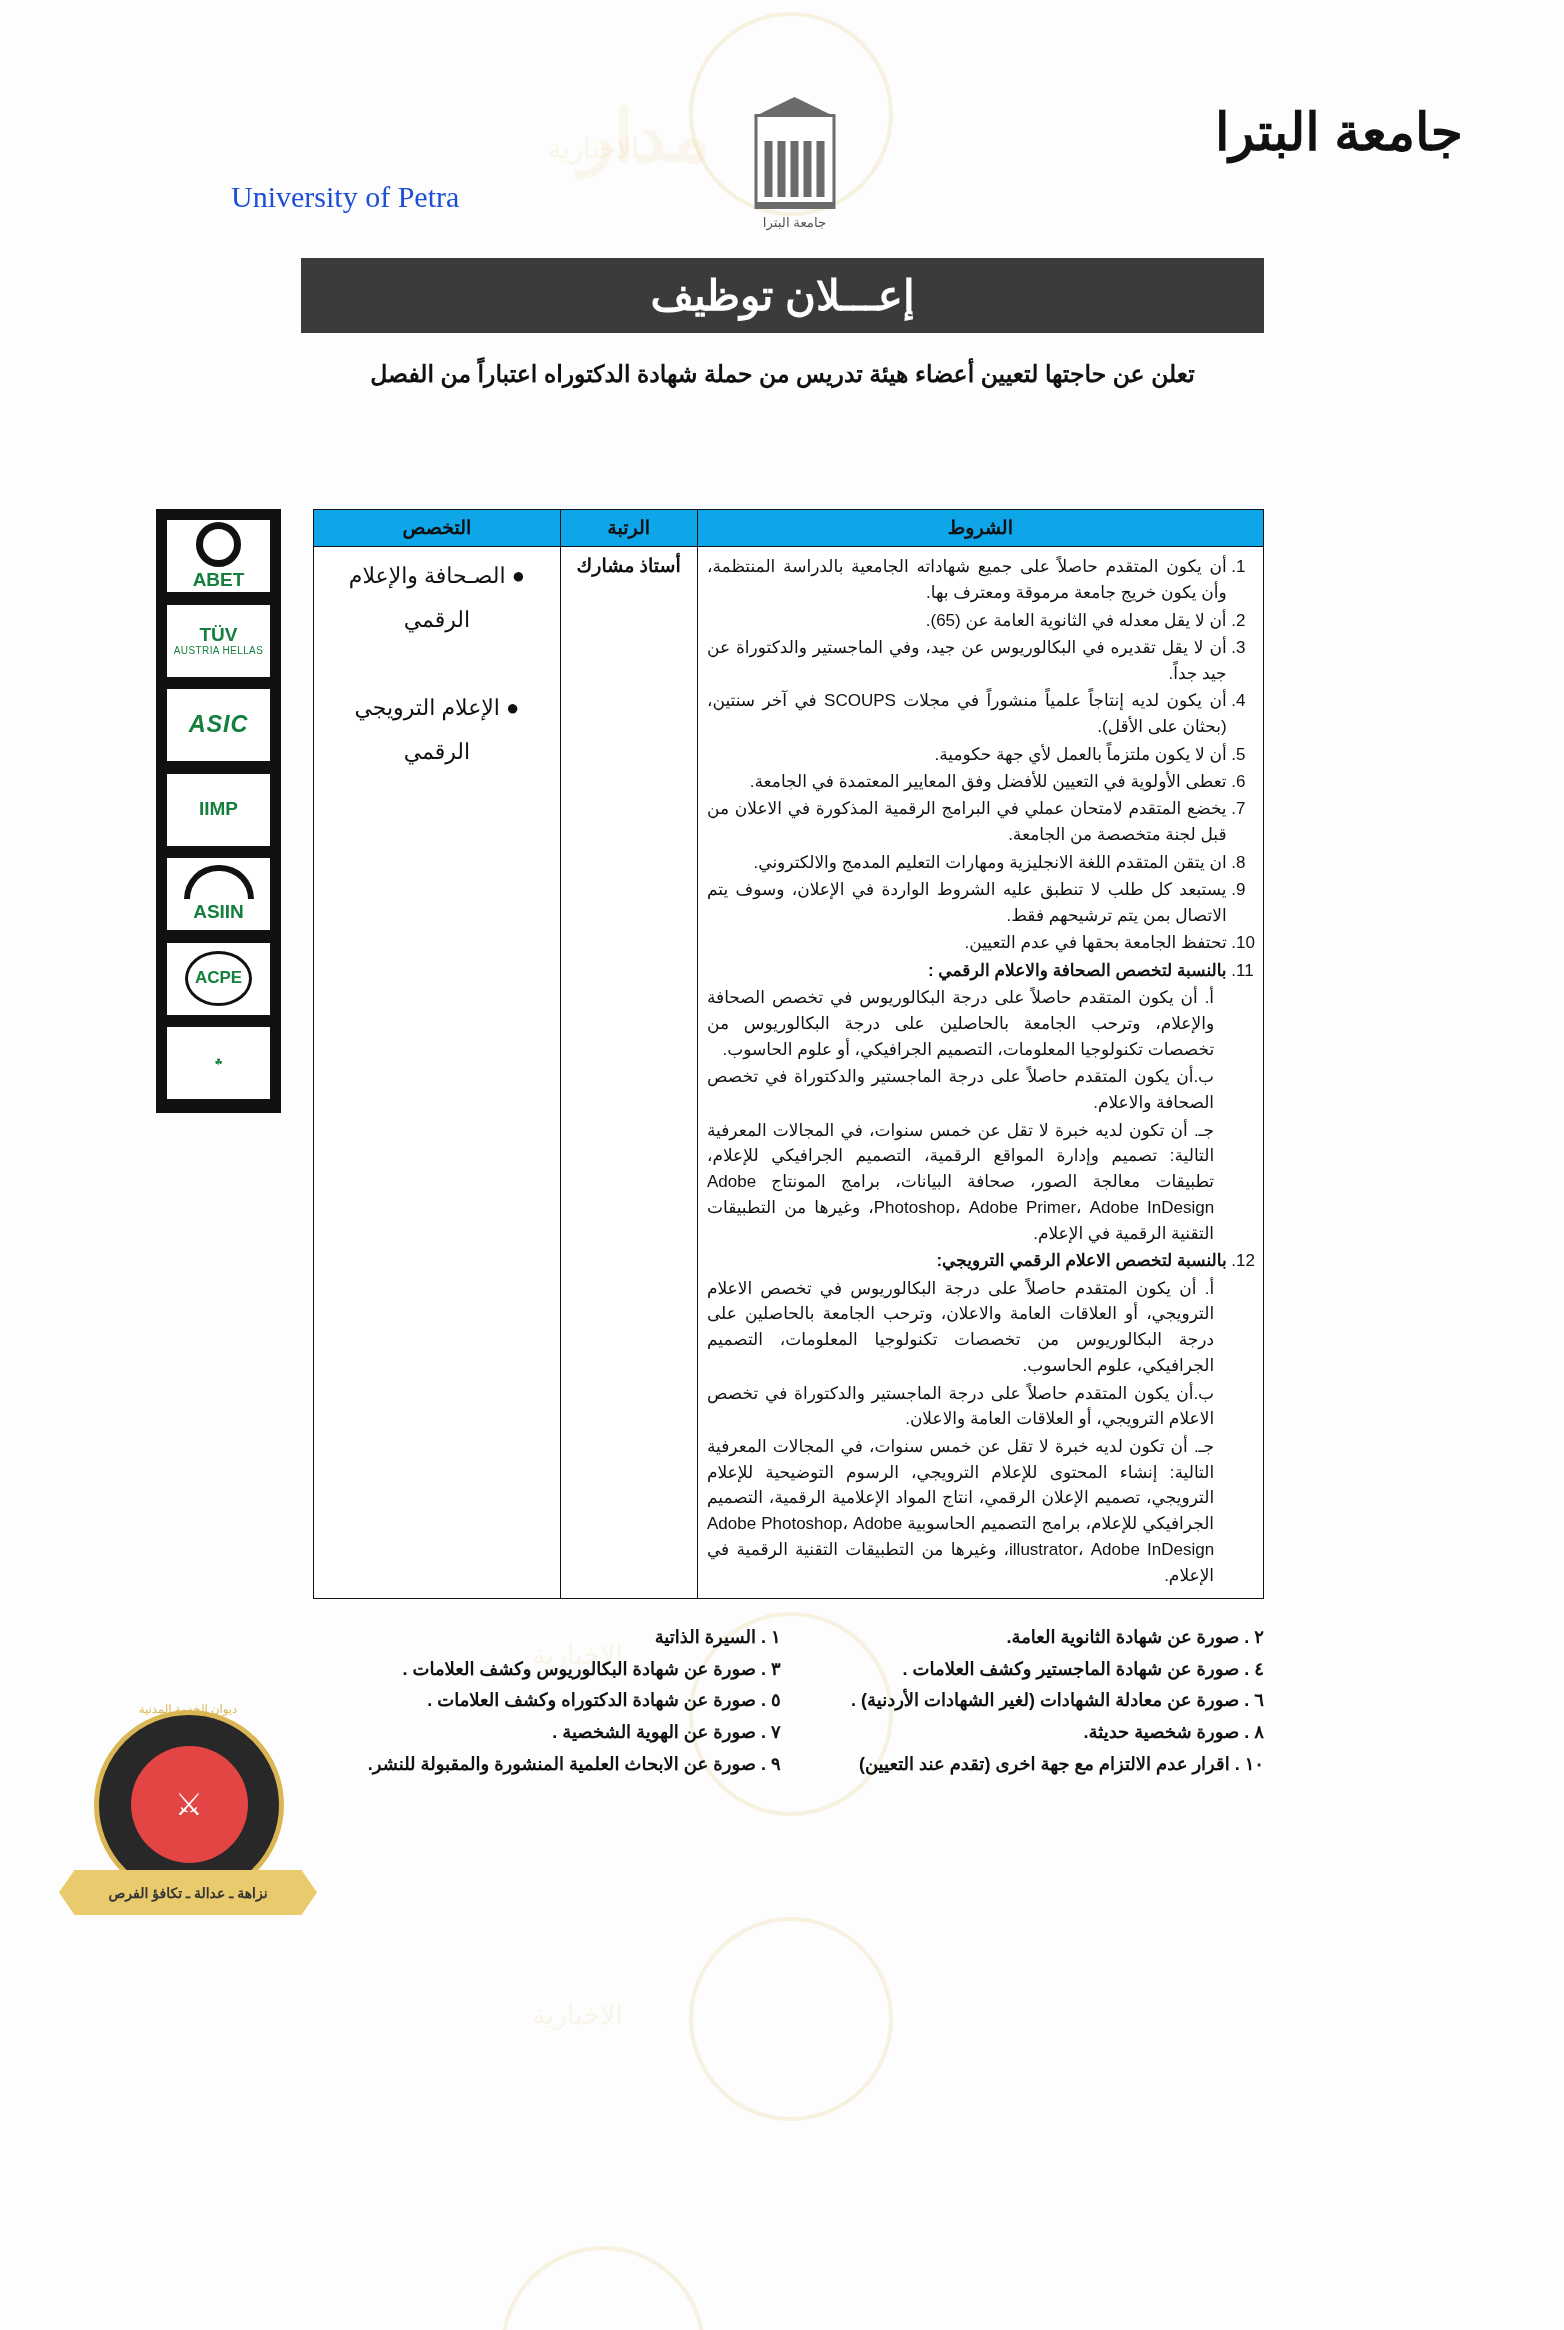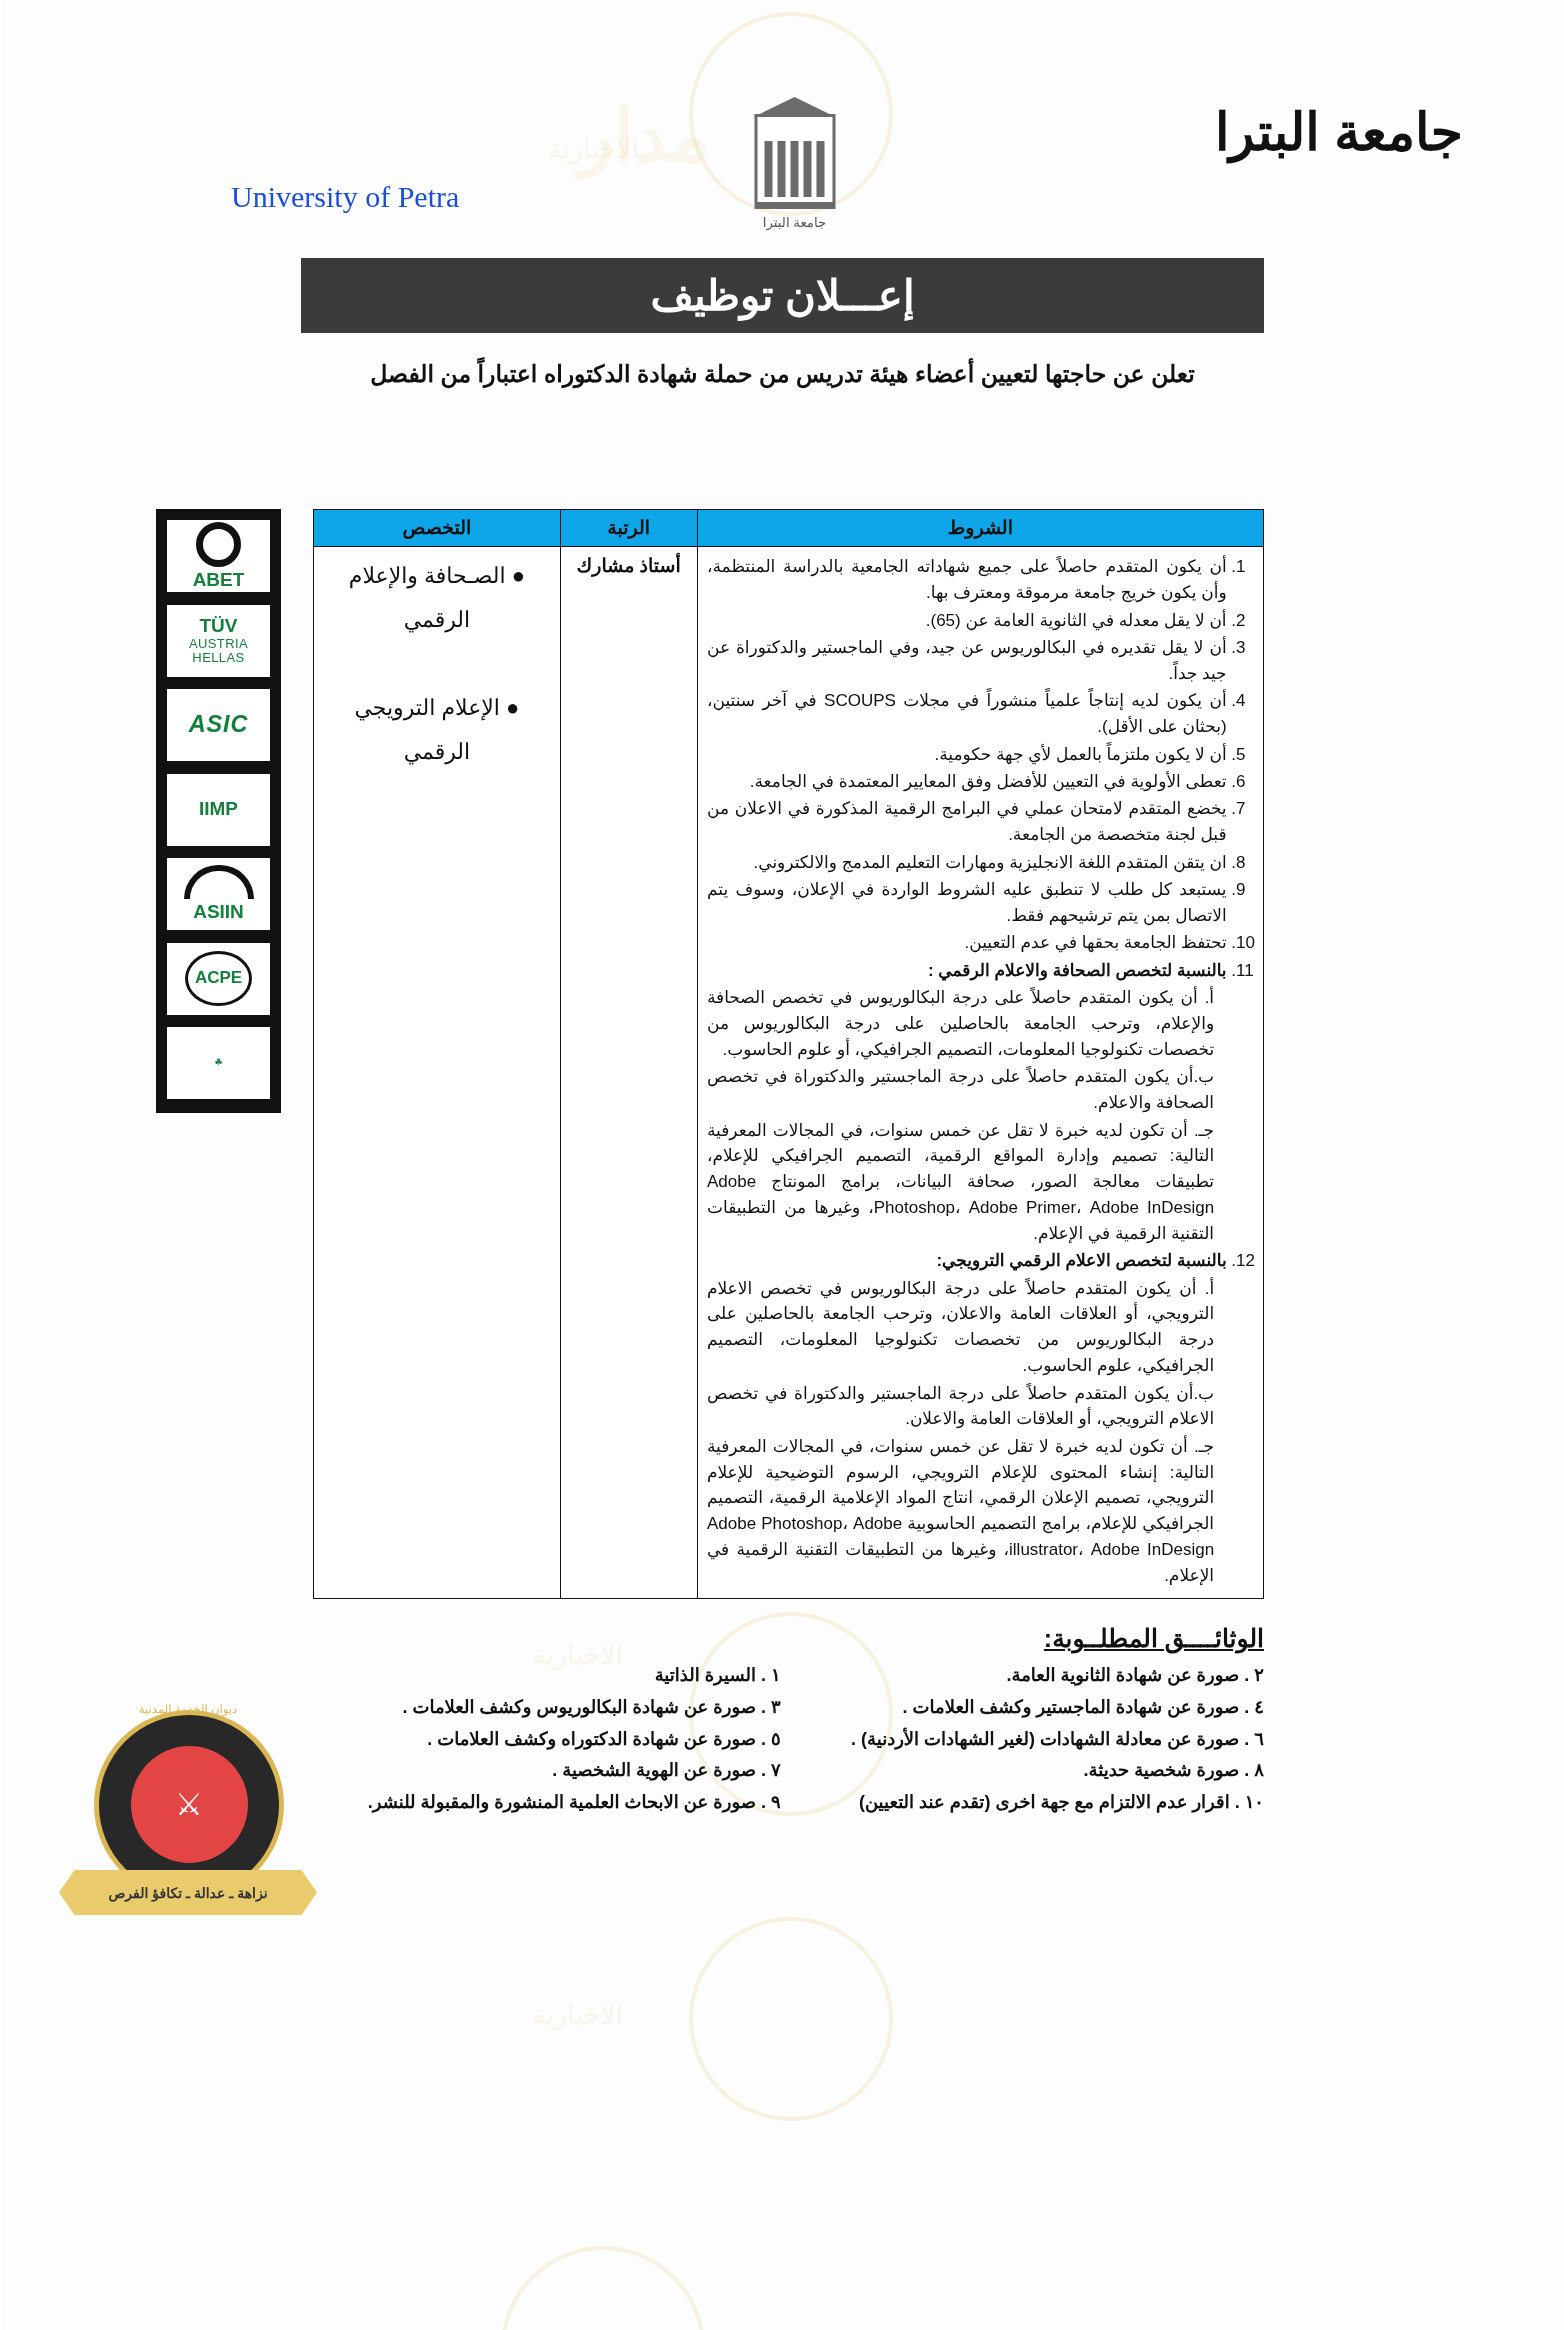--- a/index.html
+++ b/index.html
@@ -86,21 +86,21 @@
     display:flex;flex-direction:column;align-items:center;
     padding:11px 0 14px;gap:12.5px;
   }
   .cert{
     width:103px;height:72px;background:#fff;
     display:flex;align-items:center;justify-content:center;
     color:#15803d;font-weight:bold;font-size:19px;
     font-family:"Liberation Sans", sans-serif;text-align:center;line-height:1.1;
     overflow:hidden;
   }
-  .cert small{display:block;font-size:13px;font-weight:normal;letter-spacing:0.4px;}
+  .cert small{display:block;font-size:10px;font-weight:normal;letter-spacing:0.4px;}
   .cert.abet{flex-direction:column;gap:3.1px;}
   .cert.abet .ring{width:31px;height:31px;border:7px solid #111;border-radius:50%;}
   .cert.asic{font-style:italic;font-size:23.5px;letter-spacing:0.8px;}
   .cert.asiin .arc{
     width:58px;height:28px;border:6.3px solid #111;border-bottom:none;
     border-radius:58px 58px 0 0;margin-bottom:3.1px;
   }
   .cert.acpe .oval{
     width:61px;height:49px;border:3.1px solid #111;border-radius:50%;
     display:flex;align-items:center;justify-content:center;font-size:17px;
@@ -298,21 +298,20 @@
         <td class="spec">
           <div>● <span>الصـحافة والإعلام الرقمي</span></div>
           <br>
           <div>● <span>الإعلام الترويجي الرقمي</span></div>
         </td>
       </tr>
     </tbody>
   </table>
 
   <div class="docs">
-    <h3>الوثائــــق المطلــوبة:</h3>
     <div class="docs-grid">
       <div>٢ . صورة عن شهادة الثانوية العامة.</div>
       <div>١ . السيرة الذاتية</div>
       <div>٤ . صورة عن شهادة الماجستير وكشف العلامات .</div>
       <div>٣ . صورة عن شهادة البكالوريوس وكشف العلامات .</div>
       <div>٦ . صورة عن معادلة الشهادات (لغير الشهادات الأردنية) .</div>
       <div>٥ . صورة عن شهادة الدكتوراه وكشف العلامات .</div>
       <div>٨ . صورة شخصية حديثة.</div>
       <div>٧ . صورة عن الهوية الشخصية .</div>
       <div>١٠ . اقرار عدم الالتزام مع جهة اخرى (تقدم عند التعيين)</div>

